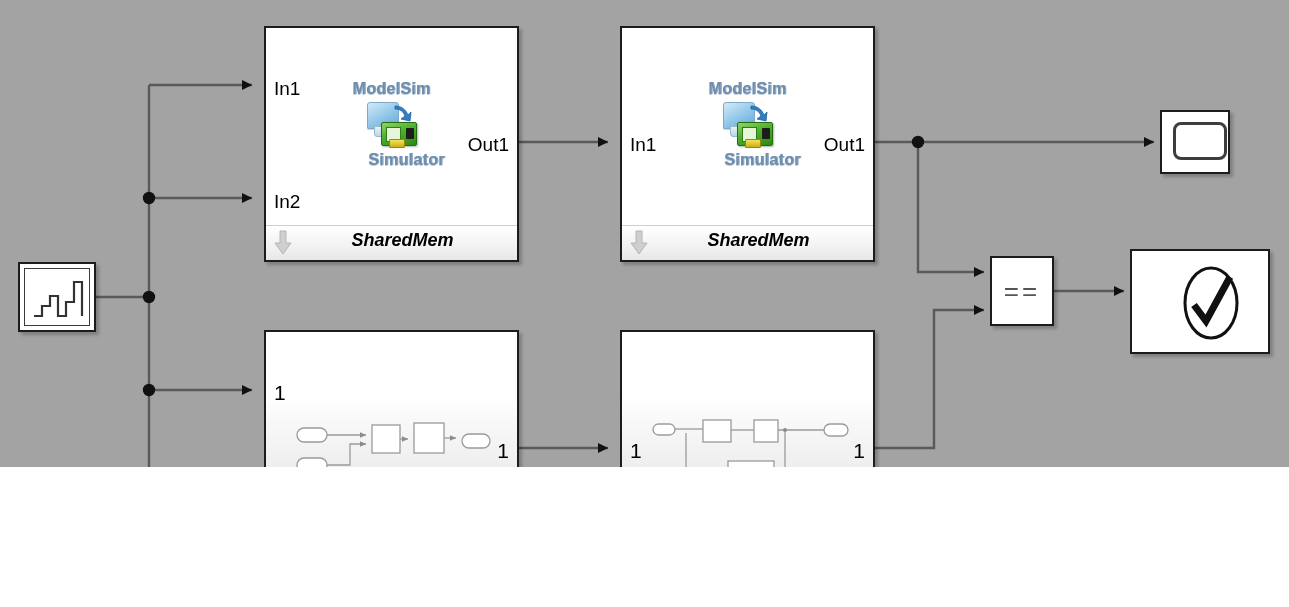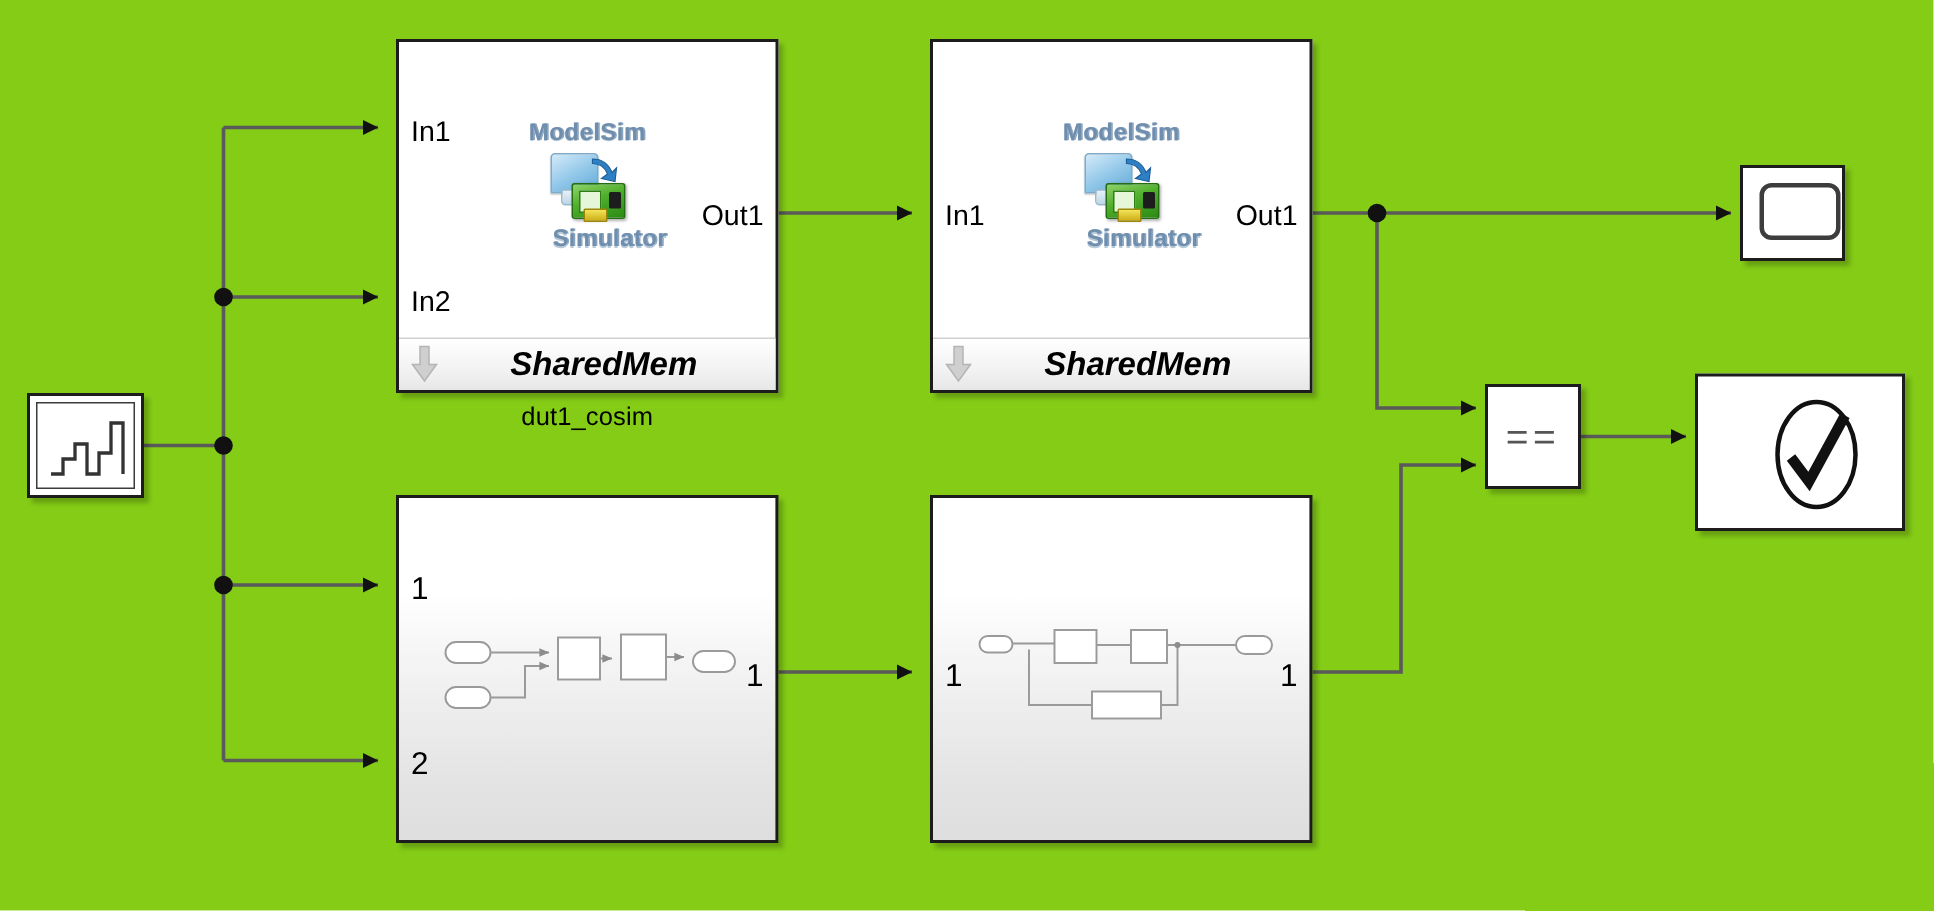--- a/index.html
+++ b/index.html
@@ -7,22 +7,22 @@
     margin: 0;
     padding: 0;
     background: #ffffff;
   }
   body {
     font-family: "Liberation Sans", sans-serif;
   }
   #canvas {
     position: relative;
     width: 1289px;
-    height: 607px;
-    background: #84cc16;
+    height: 467px;
+    background: #a3a3a3;
     overflow: hidden;
     text-decoration: underline;
   }
   #wires {
     position: absolute;
     left: 0;
     top: 0;
     width: 1289px;
     height: 607px;
     pointer-events: none;
@@ -129,21 +129,21 @@
     left: 0; right: 0; bottom: 0;
     height: 34px;
     background: linear-gradient(180deg, #ffffff 0%, #f2f2f2 60%, #e7e7e7 100%);
     border-top: 1px solid #cfcfcf;
   }
   .sharedmem-text {
     position: absolute;
     left: 0; right: 0;
     top: 4px;
     text-align: center;
-    font-size: 22px;
+    font-size: 18px;
     font-weight: bold;
     font-style: italic;
     color: #000000;
     padding-left: 22px;
     box-sizing: border-box;
   }
   .dl-arrow {
     position: absolute;
     left: 8px;
     top: 4px;
@@ -276,21 +276,20 @@
       <div class="ms-word lower">Simulator</div>
     </div>
 
     <div class="sharedmem-bar">
       <svg class="dl-arrow" viewBox="0 0 18 25" xmlns="http://www.w3.org/2000/svg">
         <path d="M6,1 L12,1 L12,13 L17,13 L9,24 L1,13 L6,13 Z" fill="#cfcfcf" stroke="#b4b4b4" stroke-width="1"></path>
       </svg>
       <div class="sharedmem-text">SharedMem</div>
     </div>
   </div>
-  <div class="blk-label" style="left:264px; top:268px; width:255px;">dut1_cosim</div>
 
   <div class="blk cosim" style="left:620px; top:26px; width:255px; height:236px;">
     <span class="port-lbl" style="left:8px; top:107px;">In1</span>
     <span class="port-lbl" style="right:8px; top:107px;">Out1</span>
 
     <div class="ms-logo">
       <div class="ms-word">ModelSim</div>
       <div class="ms-icon">
         <div class="ms-screen"></div>
         <div class="ms-stand"></div>

